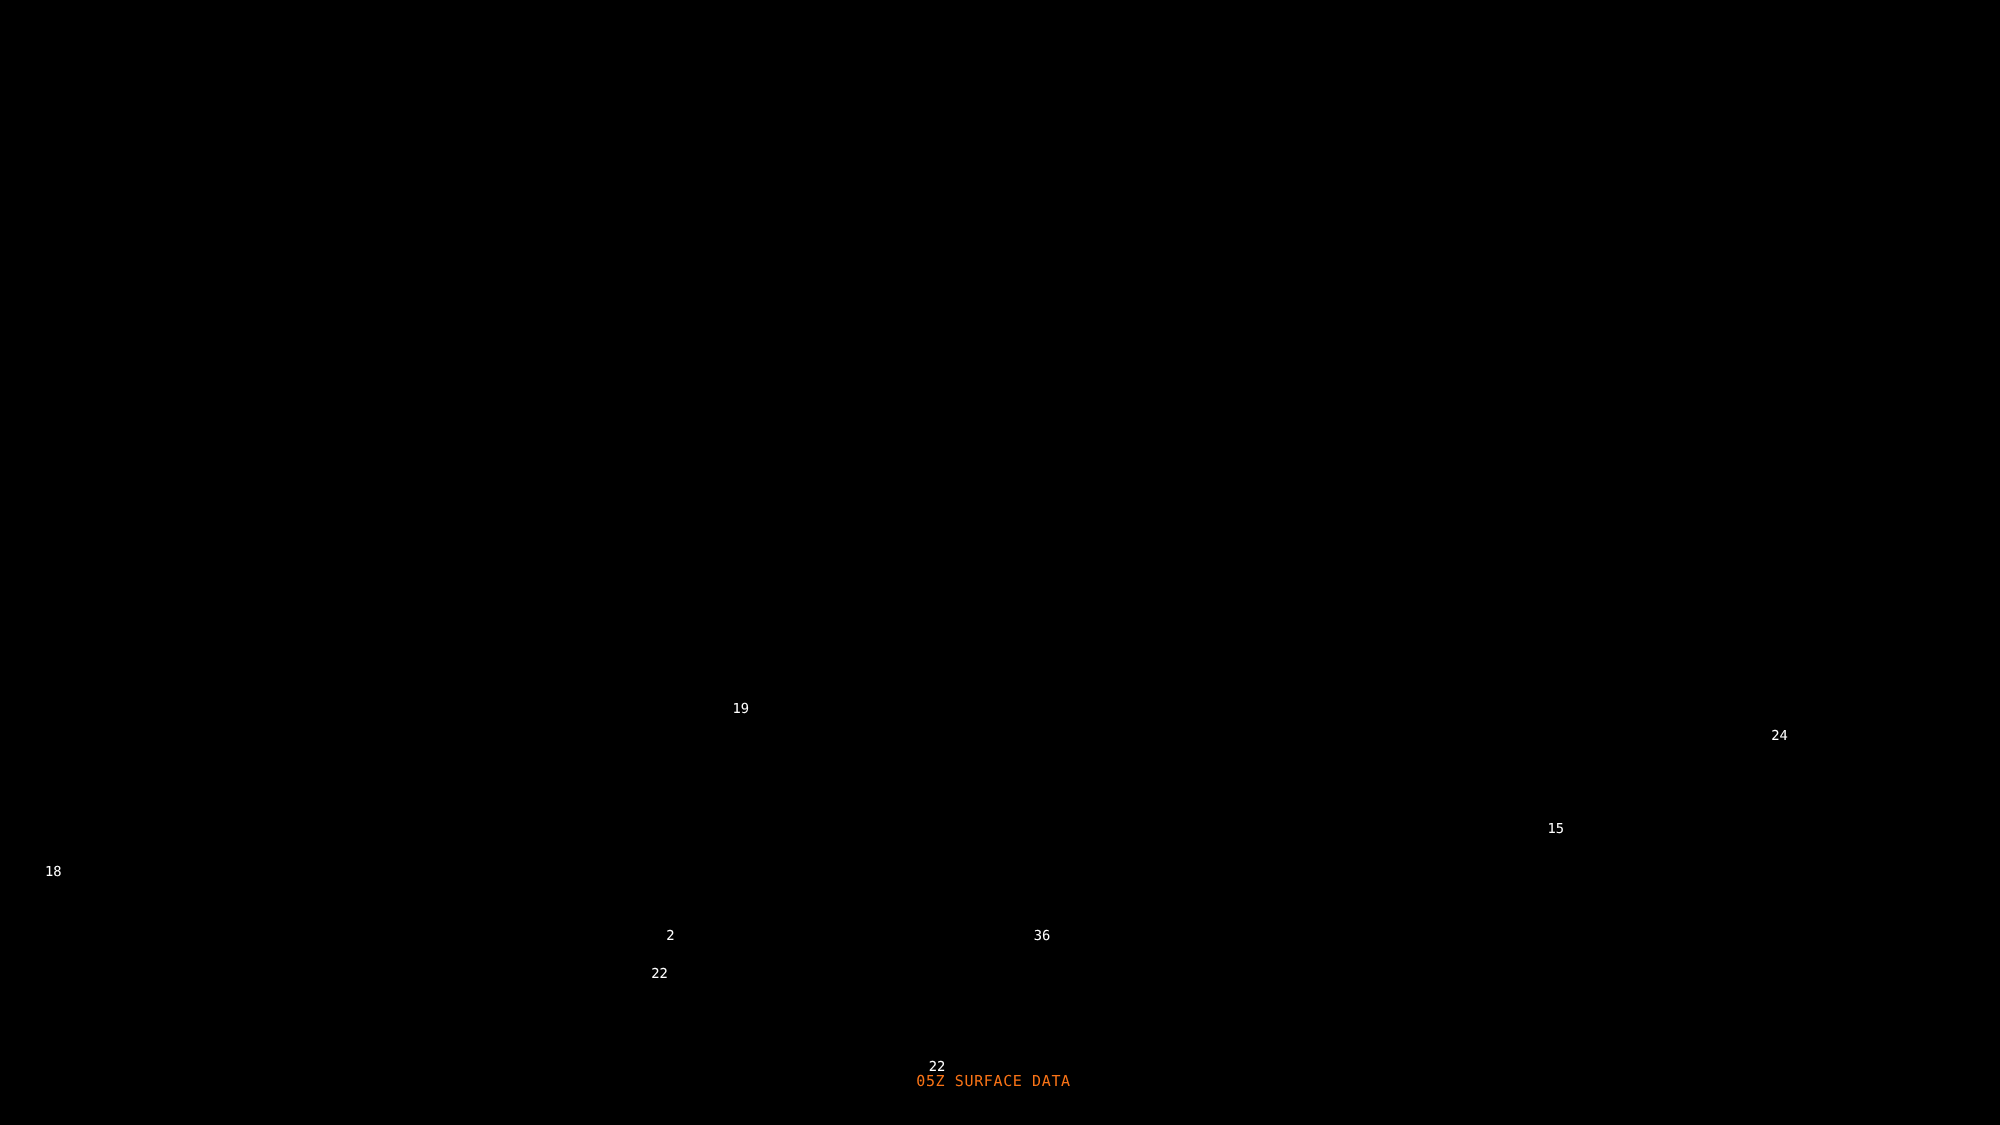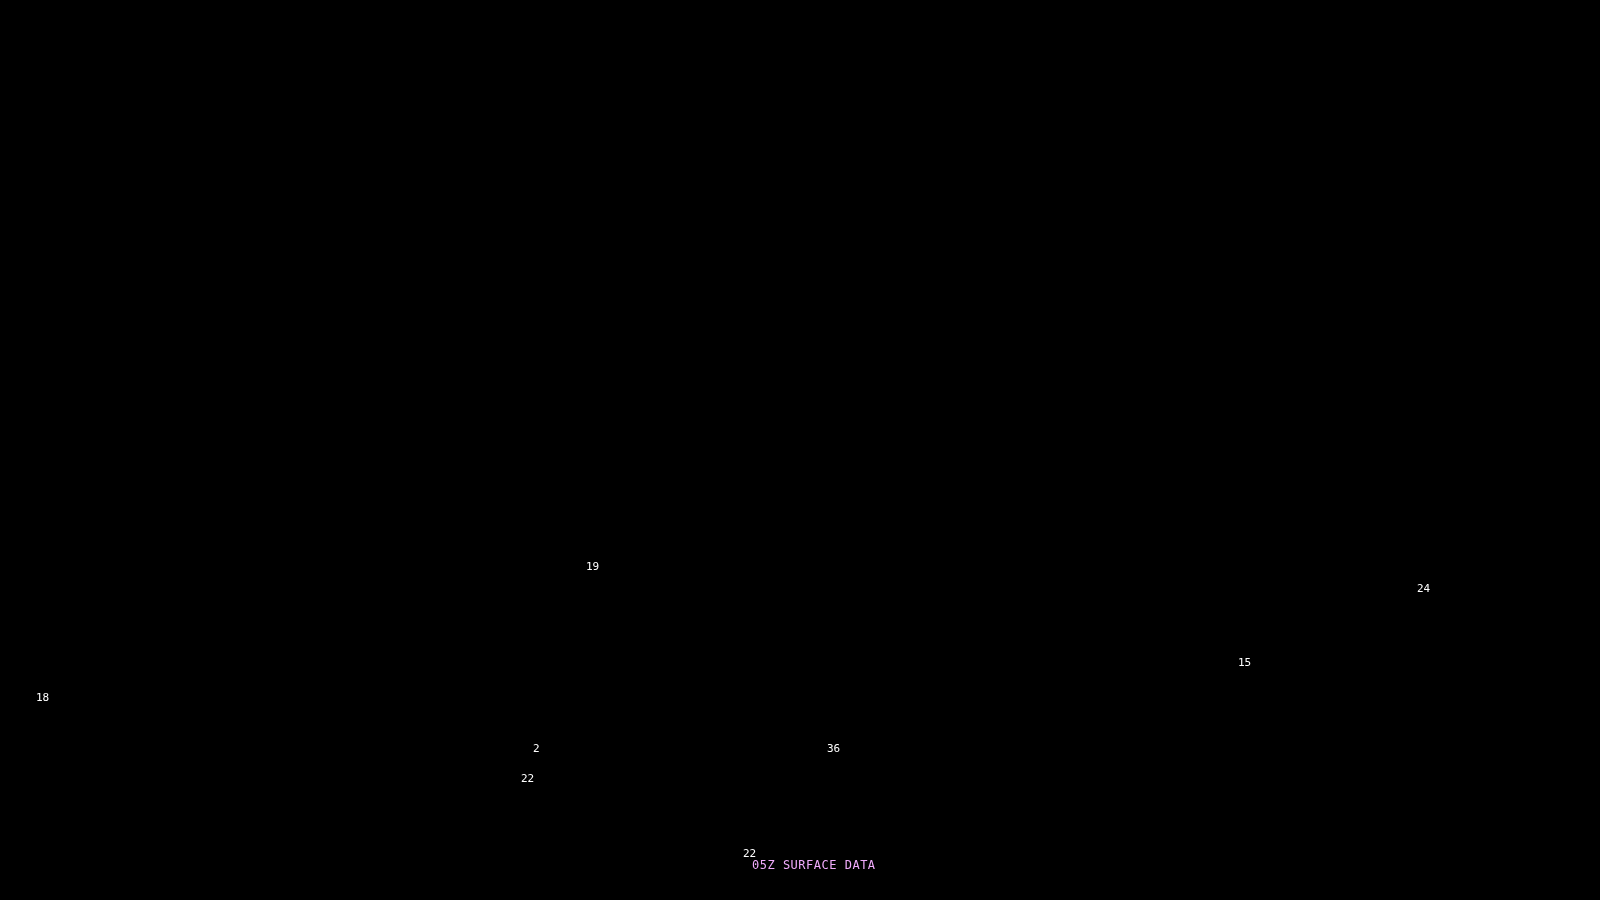--- a/index.html
+++ b/index.html
@@ -19,27 +19,26 @@
     position: absolute;
     color: #ffffff;
     font-family: "DejaVu Sans Mono", monospace;
     font-size: 11px;
     line-height: 12px;
     white-space: nowrap;
     letter-spacing: 0px;
   }
   .footer-caption {
     position: absolute;
-    color: #f0abfc;
+    color: #f97316;
     font-family: "DejaVu Sans Mono", monospace;
     font-size: 12px;
     line-height: 13px;
     white-space: nowrap;
     letter-spacing: 0.5px;
-    margin-left: 19px;
   }
 </style>
 </head>
 <body>
 
 <div id="viewport">
 
   <div id="station-layer">
       <div class="station-label" style="left: 586px; top: 561px;">19</div>
       <div class="station-label" style="left: 1417px; top: 583px;">24</div>

